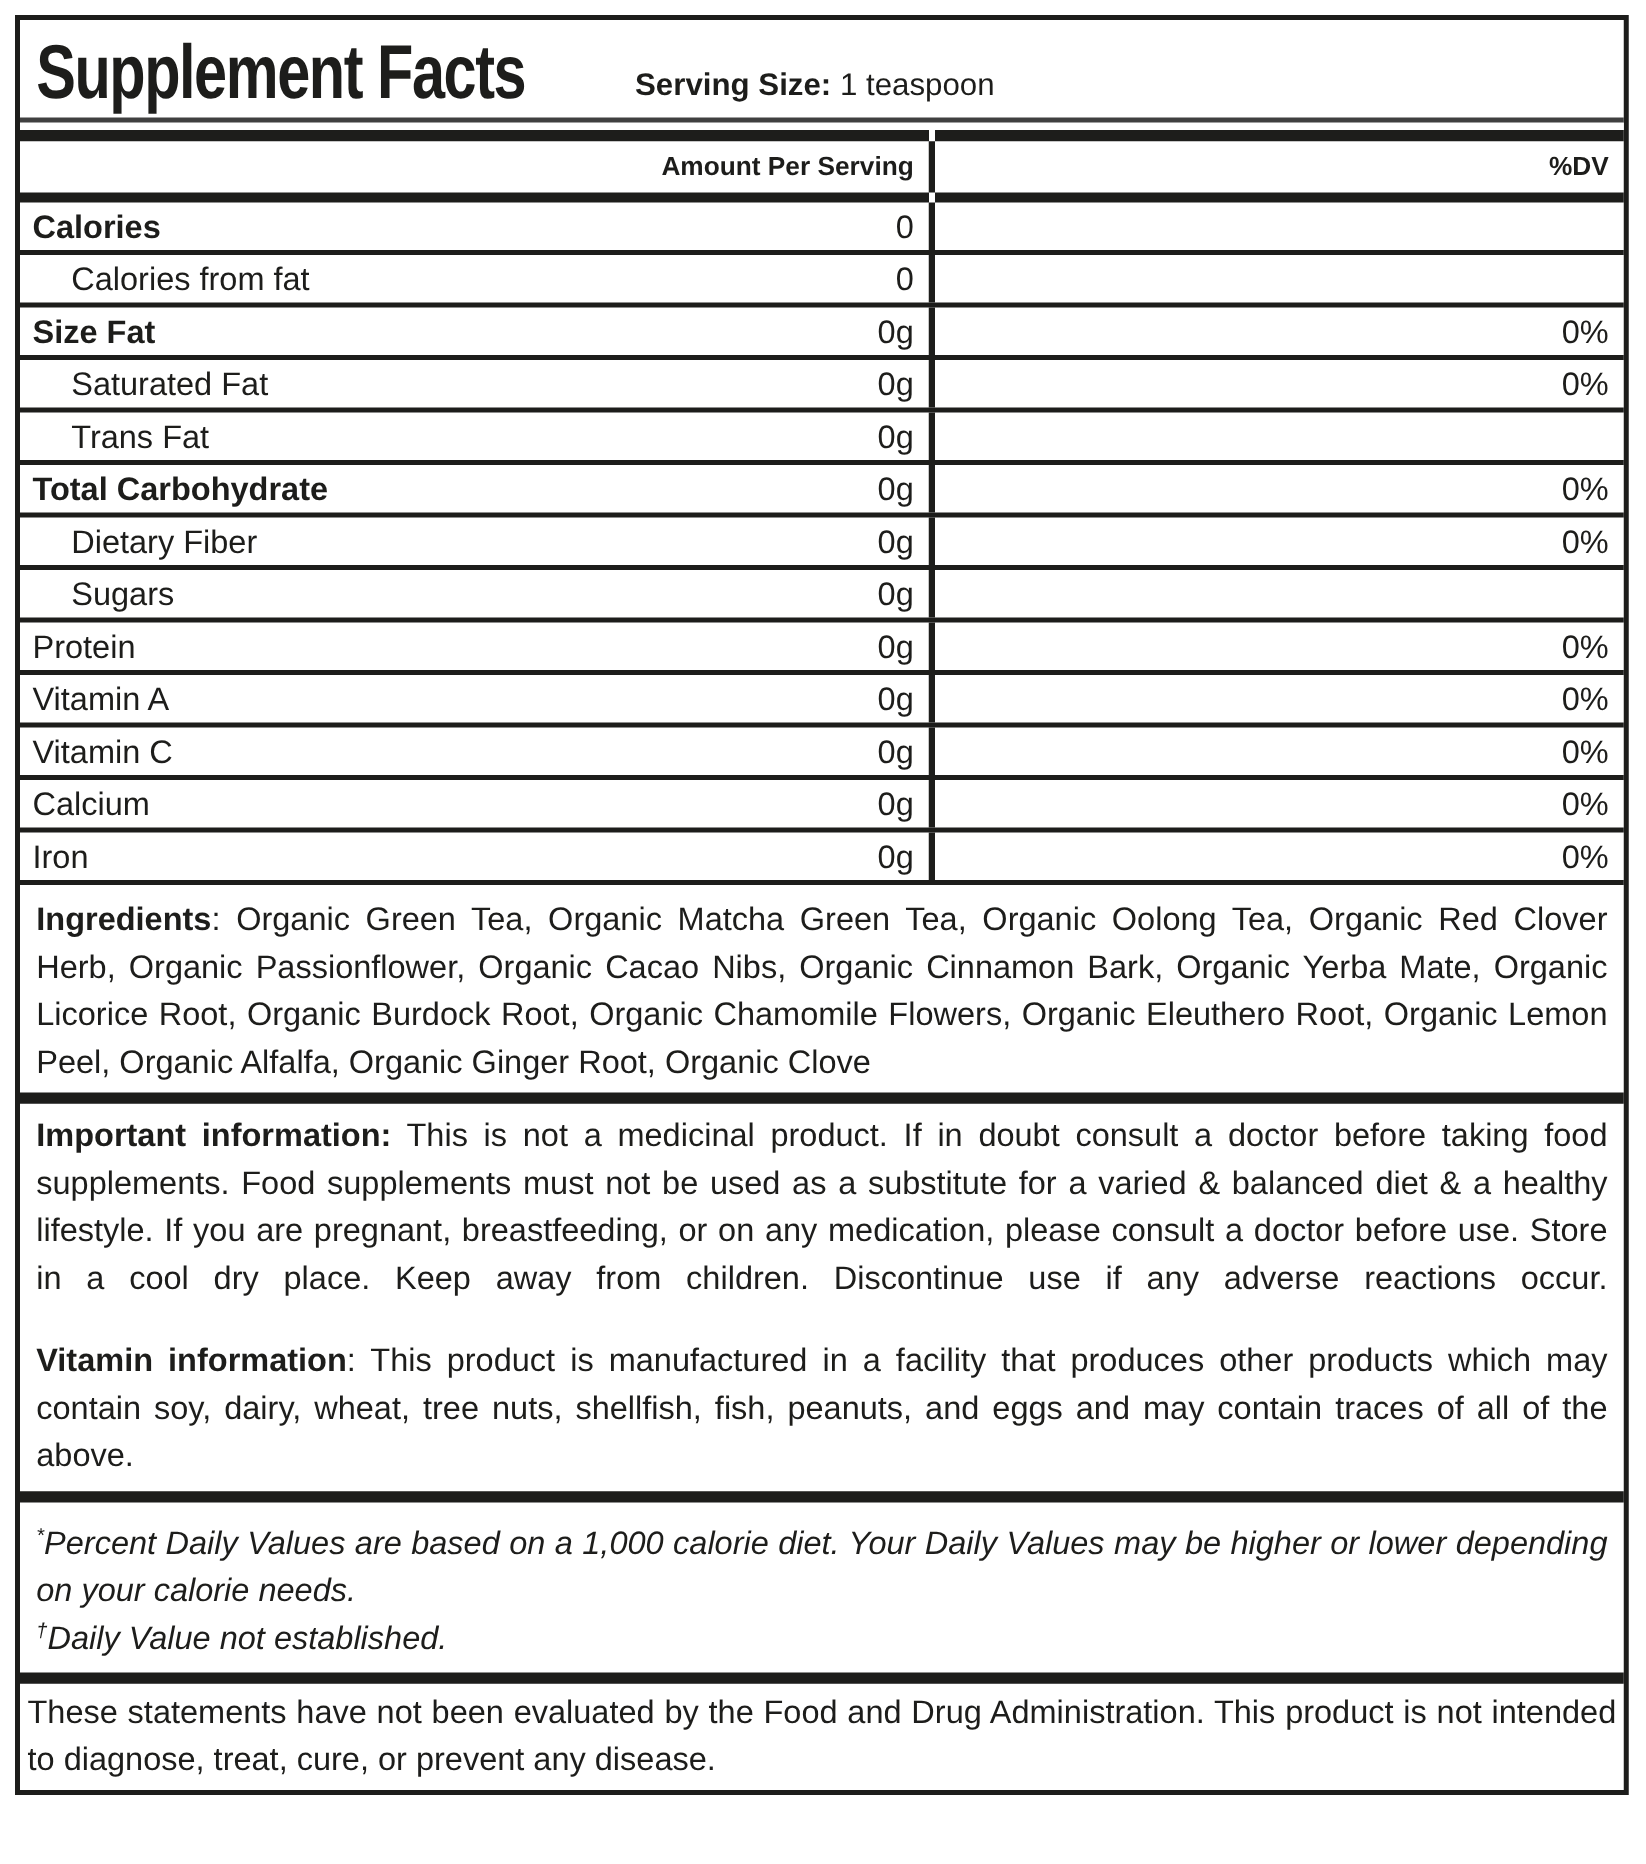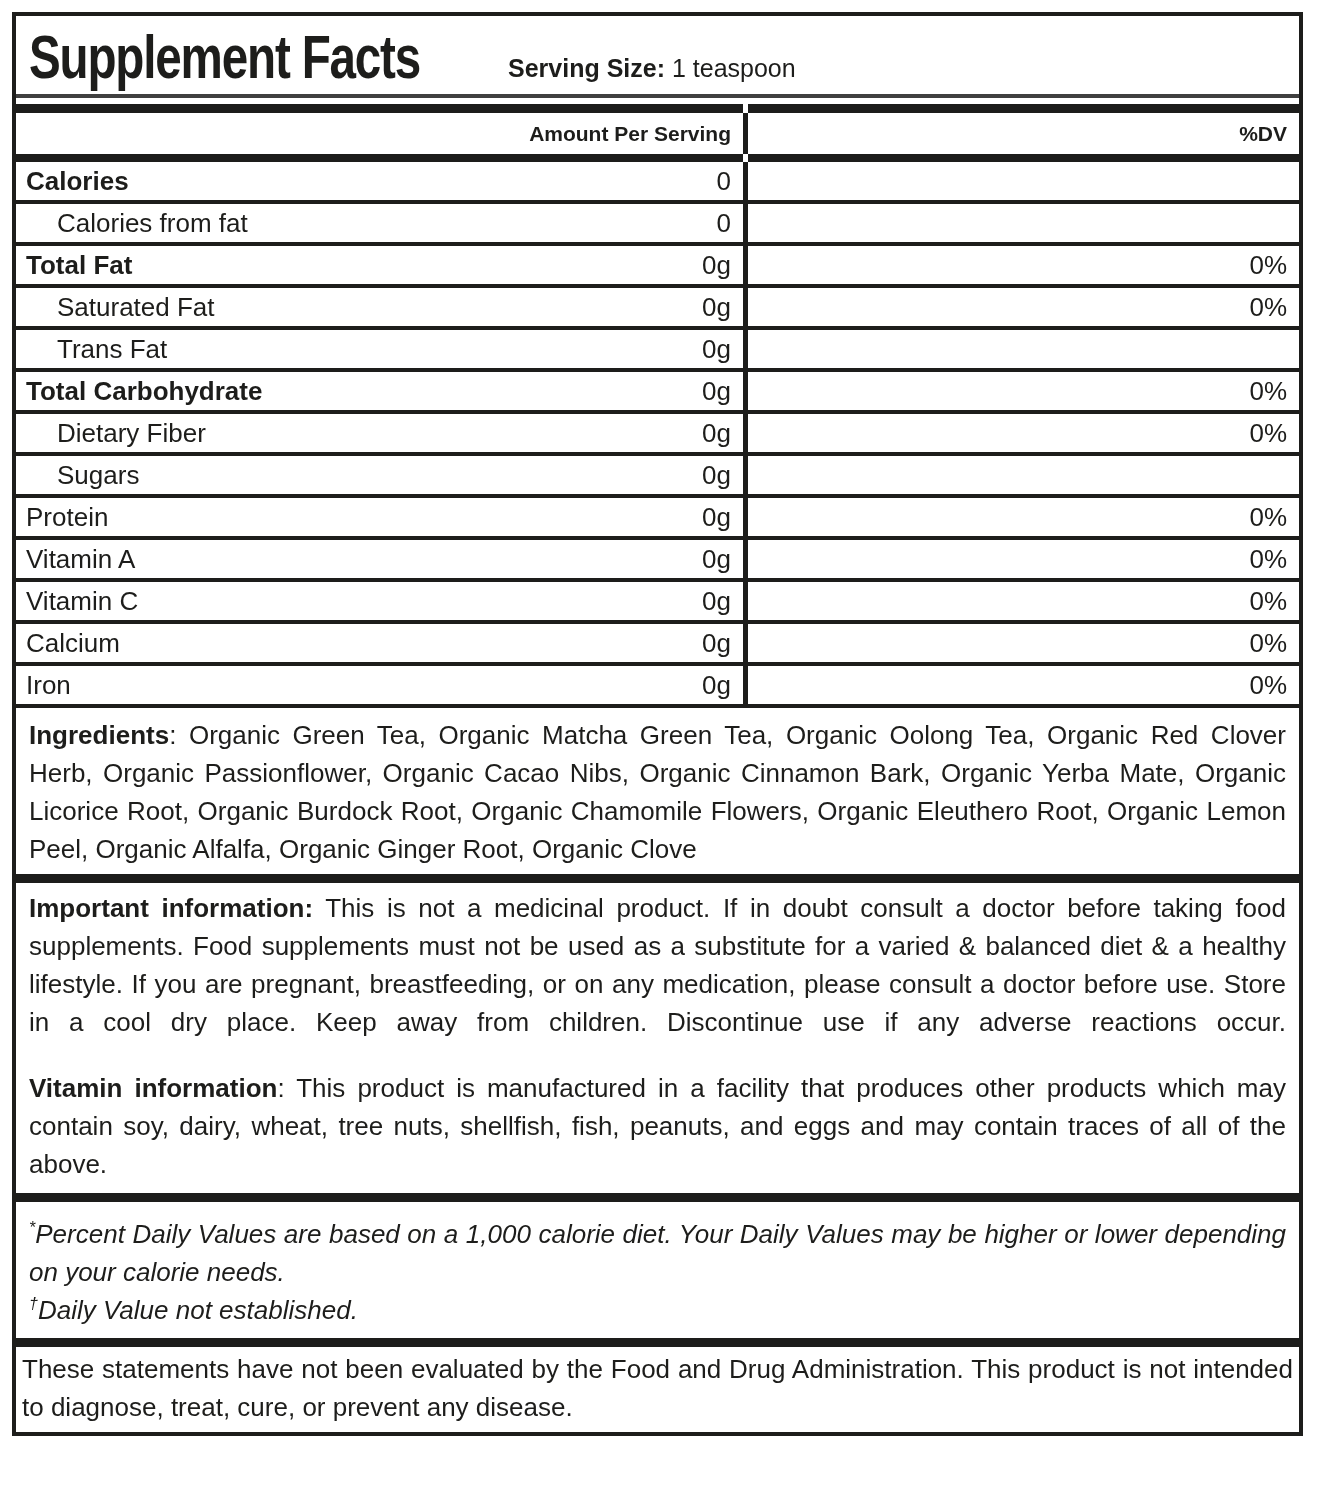--- a/index.html
+++ b/index.html
@@ -89,21 +89,21 @@
       <span class="nm">Calories from fat</span>
       <span class="amt">0</span>
     </div>
     <div class="c2">
       <span class="dv"></span>
     </div>
   </div>
 
   <div class="row trow bold">
     <div class="c1">
-      <span class="nm">Total Fat</span>
+      <span class="nm">Size Fat</span>
       <span class="amt">0g</span>
     </div>
     <div class="c2">
       <span class="dv">0%</span>
     </div>
   </div>
 
   <div class="row trow indent">
     <div class="c1">
       <span class="nm">Saturated Fat</span>

